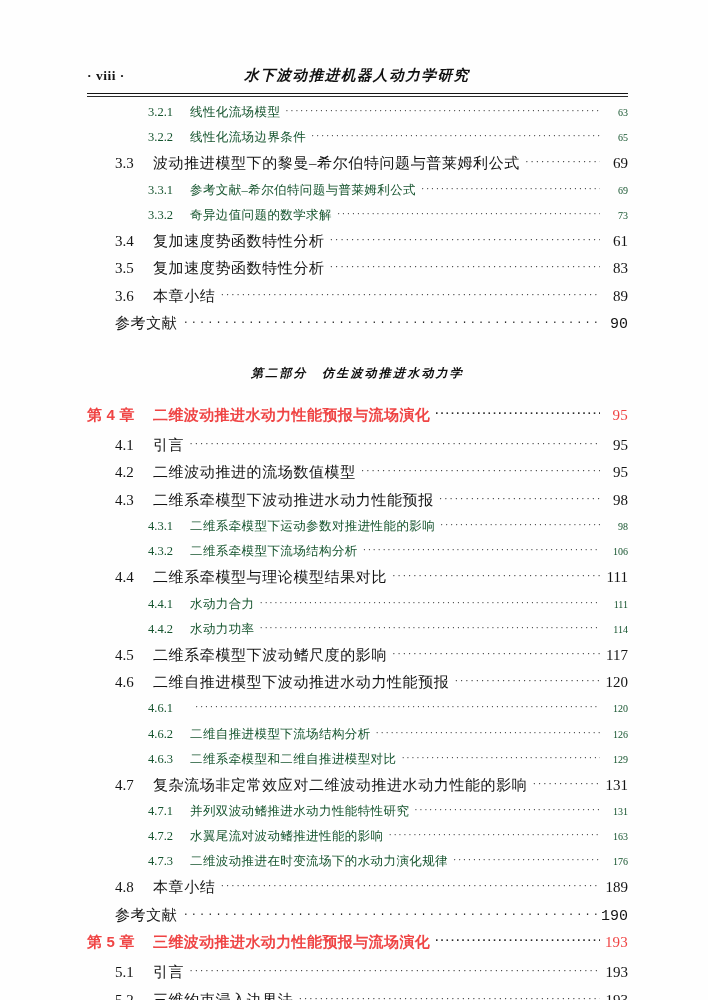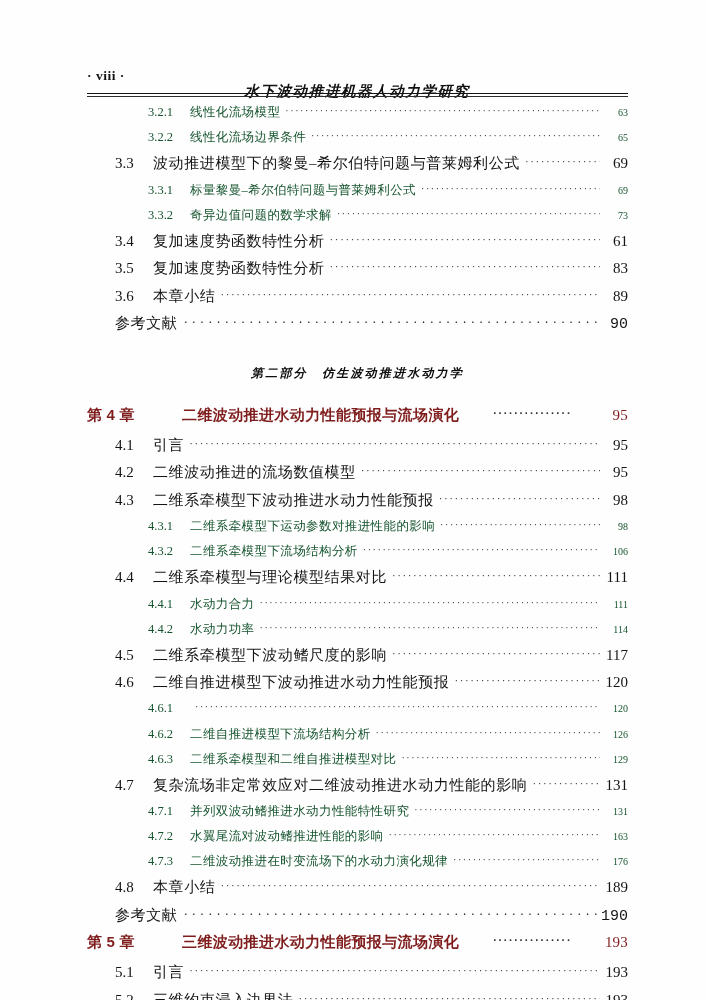--- a/index.html
+++ b/index.html
@@ -40,21 +40,21 @@
     font-weight: bold;
     font-size: 13.5px;
     letter-spacing: 0.5px;
     color: #141414;
     white-space: nowrap;
   }
   .header-title {
     position: absolute;
     left: 0;
     right: 0;
-    top: 16px;
+    top: 0px;
     text-align: center;
     font-family: "DejaVu Serif", "Liberation Serif", serif;
     font-size: 14.5px;
     font-style: italic;
     font-weight: 600;
     letter-spacing: 1.6px;
     color: #111111;
     white-space: nowrap;
   }
   .header-rule {
@@ -117,22 +117,21 @@
     min-width: 26px;
   }
 
   
   .lvl1 {
     font-family: "Liberation Sans", "DejaVu Sans", sans-serif;
     font-weight: bold;
     font-size: 15px;
     letter-spacing: 0.2px;
     height: 30px;
-    color: #7f1d1d;
-    gap: 29px;
+    color: #ef4444;
   }
   .lvl1 .num { width: 66px; }
   .lvl1 .title { letter-spacing: 0.4px; }
   .lvl1 .pg {
     font-family: "Liberation Serif", "DejaVu Serif", serif;
     font-weight: normal;
     font-size: 15px;
   }
   .lvl1 .leader { top: -3px; }
 
@@ -207,21 +206,21 @@
         <span class="pg">65</span>
       </div>
       <div class="row lvl2">
         <span class="num">3.3</span>
         <span class="title">波动推进模型下的黎曼–希尔伯特问题与普莱姆利公式</span>
         <span class="leader"></span>
         <span class="pg">69</span>
       </div>
       <div class="row lvl3">
         <span class="num">3.3.1</span>
-        <span class="title">标量黎曼–希尔伯特问题与普莱姆利公式</span>
+        <span class="title">参考文献–希尔伯特问题与普莱姆利公式</span>
         <span class="leader"></span>
         <span class="pg">69</span>
       </div>
       <div class="row lvl3">
         <span class="num">3.3.2</span>
         <span class="title">奇异边值问题的数学求解</span>
         <span class="leader"></span>
         <span class="pg">73</span>
       </div>
       <div class="row lvl2">

